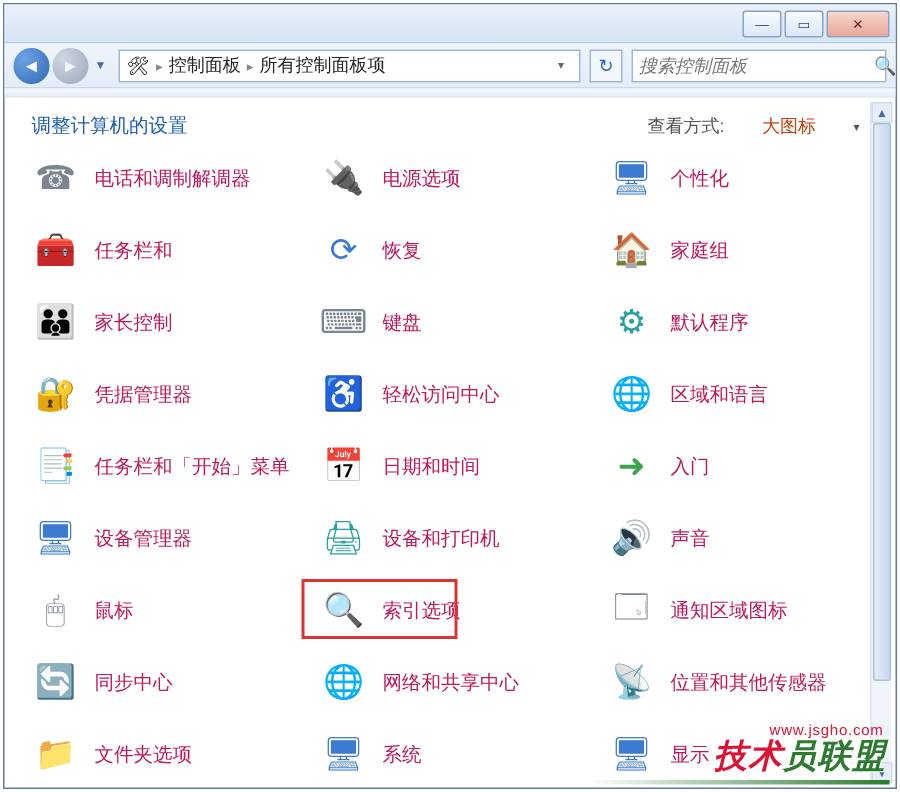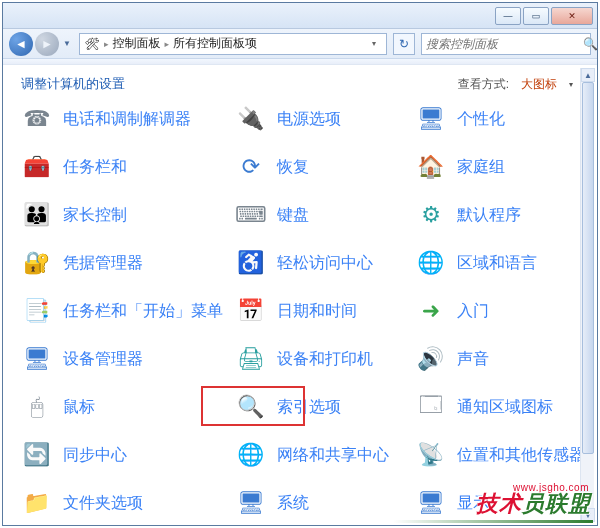--- a/index.html
+++ b/index.html
@@ -31,28 +31,28 @@
 .addr-dd { width:16px;color:#666;font-size:8px;text-align:center;cursor:pointer;}
 .refresh-btn { width:22px;height:22px;border:1px solid #9eb6d6;background:#f2f7fe;display:flex;align-items:center;justify-content:center;cursor:pointer;color:#2f67b1;font-size:12px;}
 .search-field { width: 170px; height: 22px; border: 1px solid #9eb6d6; background: #fff;
   display: flex; align-items: center; padding: 0 4px; }
 .search-field input { flex:1; border:0; outline:0; font-size:12px; color:#888; font-style: italic; }
 .search-ico { color:#5b7eb0; font-size:12px; }
 .toolbar { height: 6px; background: linear-gradient(#f2f7fe,#e8eef9); border-bottom:1px solid #dfe7f3; }
 .header-row { display:flex; align-items:flex-end; justify-content:space-between;
   padding: 10px 24px 4px 18px; }
 .header-title { color:#1f5db3; font-size: 13px; }
-.view-row { display:flex; align-items:center; gap:12px; color:#555; font-size:12px;}
+.view-row { display:flex; align-items:center; gap:25px; color:#555; font-size:12px;}
 .view-link { color:#c2410c; cursor:pointer; }
 .view-drop { font-size:8px; color:#555;}
 .content { height: 432px; overflow-y: auto; padding: 6px 8px 6px 14px; position:relative;}
 .grid { display:grid; grid-template-columns: repeat(3, 1fr); column-gap: 4px; row-gap: 16px;
   align-items: center; }
 .item { display:flex; align-items:center; gap:10px; height:32px; cursor:pointer; padding:2px 4px;}
-.item-label { color:#3b82f6; font-size:16px; white-space:nowrap; }
+.item-label { color:#be185d; font-size:13px; white-space:nowrap; }
 .ico32 { width:32px; height:32px; display:flex; align-items:center; justify-content:center;
   font-size:22px; }
 .highlight-box { position:absolute; border:2px solid #d33; left:198px; top:289px;
   width:104px; height:40px; pointer-events:none; }
 .scrollbar-v { position:absolute; right:3px; top:65px; width:14px; height:454px;
   background:#f0f3f9; border-left:1px solid #dde5f1;}
 .scrollbar-thumb { position:absolute; left:1px; top:14px; width:12px; height:372px;
   background:linear-gradient(90deg,#e6edf8,#c6d6ee); border:1px solid #a7bedd; border-radius:2px;}
 .scrollbar-btn { position:absolute; left:0; width:14px; height:14px; background:#e8eef9;
   display:flex;align-items:center;justify-content:center;font-size:8px;color:#4a6b9a;border:1px solid #cfdcee;}

